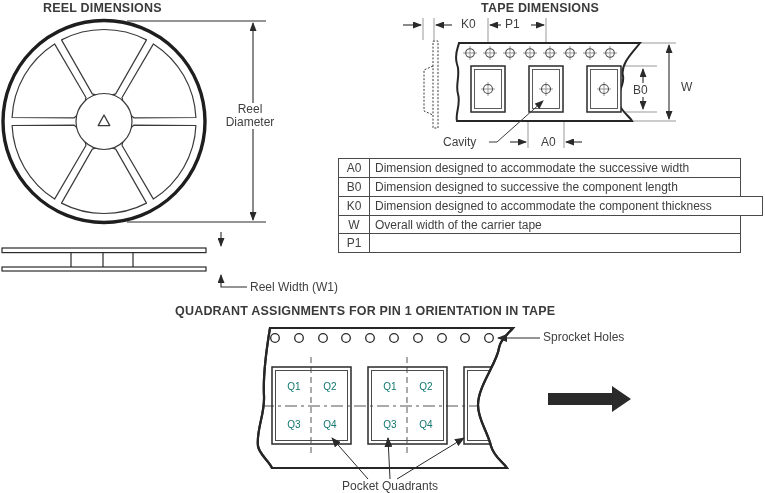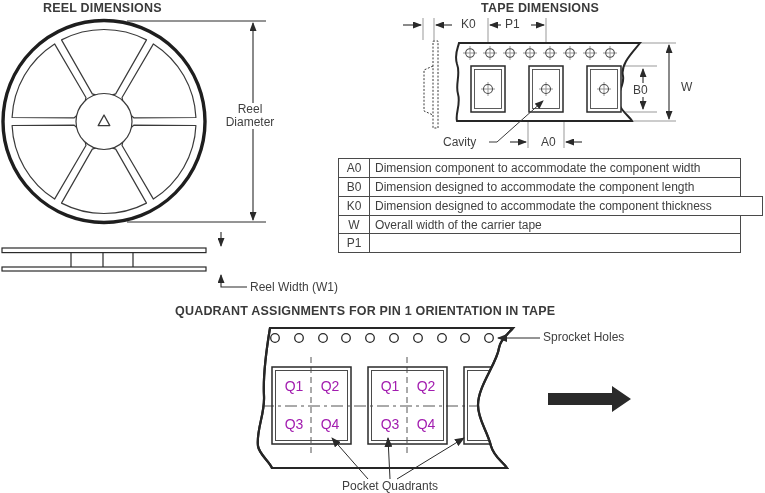--- a/index.html
+++ b/index.html
@@ -2,21 +2,21 @@
 <html><head>
 <meta charset="utf-8">
 <style>
   html,body{margin:0;padding:0;background:#ffffff;}
   #canvas{position:relative;width:765px;height:493px;background:#fff;overflow:hidden;
           font-family:"Liberation Sans","DejaVu Sans",sans-serif;color:#3f3f3f;}
   .abs{position:absolute;}
   .title{font-weight:bold;font-size:12.5px;letter-spacing:.2px;white-space:nowrap;color:#3a3a3a;}
   .lbl{font-size:12px;white-space:nowrap;color:#3f3f3f;}
   .dimlbl{font-size:12px;color:#3f3f3f;}
-  .qlbl{font-size:14px;color:#a21caf;transform:translate(-50%,-50%);position:absolute;}
+  .qlbl{font-size:10px;color:#0f766e;transform:translate(-50%,-50%);position:absolute;}
   .wrapc{text-align:center;line-height:13px;background:#fff;padding:0 2px;}
   svg{position:absolute;overflow:visible;}
   
   .trow{position:absolute;display:flex;box-sizing:border-box;border:1.5px solid #4a4a4a;background:#fff;}
   .tcode{width:31px;box-sizing:border-box;border-right:1.5px solid #4a4a4a;display:flex;align-items:center;justify-content:center;font-size:12px;}
   .tdesc{flex:1;display:flex;align-items:center;padding-left:5px;font-size:12px;white-space:nowrap;}
 </style>
 </head>
 <body>
 
@@ -227,25 +227,25 @@
   <div class="abs lbl" style="left:443px;top:135px">Cavity</div>
   <div class="abs dimlbl" style="left:461px;top:17px">K0</div>
   <div class="abs dimlbl" style="left:505px;top:17px">P1</div>
   <div class="abs dimlbl" style="left:541px;top:135px">A0</div>
   <div class="abs dimlbl" style="left:633px;top:83px">B0</div>
   <div class="abs dimlbl" style="left:681px;top:80px">W</div>
 
   <div>
     <div class="trow" style="left:338px;top:158px;width:403px;height:20px">
       <div class="tcode">A0</div>
-      <div class="tdesc">Dimension component to accommodate the component width</div>
+      <div class="tdesc">Dimension designed to accommodate the successive width</div>
     </div>
     <div class="trow" style="left:338px;top:177px;width:403px;height:20px">
       <div class="tcode">B0</div>
-      <div class="tdesc">Dimension designed to accommodate the component length</div>
+      <div class="tdesc">Dimension designed to successive the component length</div>
     </div>
     <div class="trow" style="left:338px;top:196px;width:425px;height:20px">
       <div class="tcode">K0</div>
       <div class="tdesc">Dimension designed to accommodate the component thickness</div>
     </div>
     <div class="trow" style="left:338px;top:215px;width:403px;height:20px">
       <div class="tcode">W</div>
       <div class="tdesc">Overall width of the carrier tape</div>
     </div>
     <div class="trow" style="left:338px;top:233px;width:403px;height:20px">

